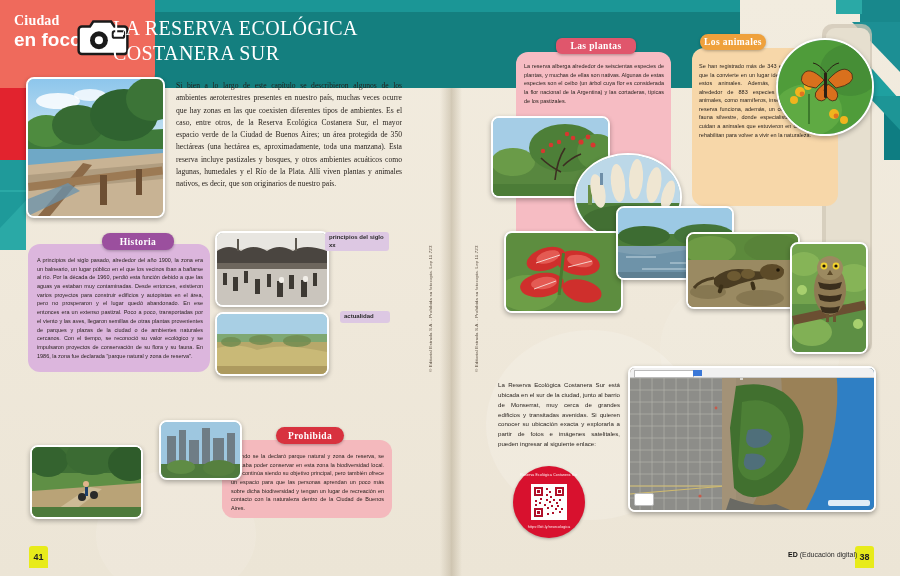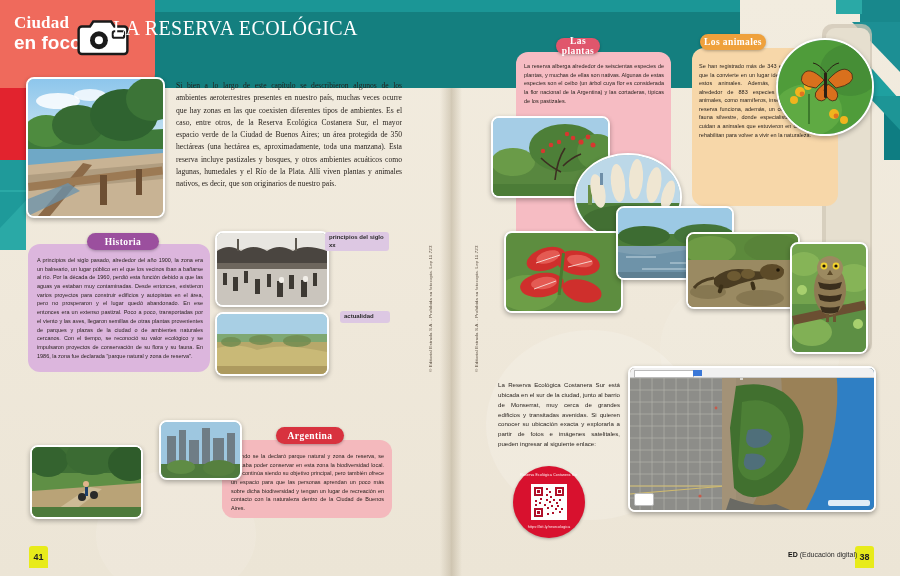--- a/index.html
+++ b/index.html
@@ -24,21 +24,21 @@
 
   
   .blob{position:absolute;border-radius:50%;background:rgba(255,255,255,.35);filter:blur(0px);}
 
   
   #hdr-red{position:absolute;left:0;top:0;width:120px;height:160px;background:#e2232e;
     border-bottom-right-radius:16px;}
   #hdr-salmon{position:absolute;left:0;top:0;width:155px;height:88px;background:#ef6a5c;
     border-bottom-right-radius:14px;}
   #ciudad{position:absolute;left:14px;top:14px;width:130px;color:#fff;line-height:1.0;}
-  #ciudad .l1{font-size:17px;font-family:"Liberation Serif",serif;font-weight:700;letter-spacing:.2px;}
+  #ciudad .l1{font-size:14px;font-family:"Liberation Serif",serif;font-weight:700;letter-spacing:.2px;}
   #ciudad .l2{font-size:19px;font-weight:700;margin-top:2px;}
   #cam{position:absolute;left:77px;top:16px;width:52px;height:42px;}
   #hdr-teal{position:absolute;left:95px;top:0;width:645px;height:88px;background:#147f7f;
     border-bottom-right-radius:20px;}
   #hdr-teal2{position:absolute;left:95px;top:0;width:645px;height:12px;background:#1b9696;}
   #title{position:absolute;left:113px;top:16px;width:600px;color:#fff;
     font-family:"Liberation Serif",serif;font-weight:400;font-size:20px;line-height:1.25;
     letter-spacing:.4px;}
 
   
@@ -143,20 +143,21 @@
 
   <svg id="cam" viewBox="0 0 64 50">
     <path d="M6 12h10l4-6h22l4 6h12a4 4 0 0 1 4 4v26a4 4 0 0 1-4 4H6a4 4 0 0 1-4-4V16a4 4 0 0 1 4-4z" fill="#fff" stroke="#1a1a1a" stroke-width="3"></path>
     <circle cx="27" cy="29" r="11" fill="#1a1a1a"></circle>
     <circle cx="27" cy="29" r="5" fill="#fff"></circle>
     <rect x="44" y="18" width="14" height="8" rx="2" fill="#fff" stroke="#1a1a1a" stroke-width="2.5"></rect>
   </svg>
 
   <div id="title">
     <div>LA RESERVA ECOLÓGICA</div>
+    <div>COSTANERA SUR</div>
   </div>
 
   <div class="ph" style="left:26px;top:77px;width:135px;height:137px;">
     <svg viewBox="0 0 135 137" width="135" height="137" preserveAspectRatio="none">
       <defs>
           <linearGradient id="sky1" x1="0" y1="0" x2="0" y2="1">
         <stop offset="0%" stop-color="#8dc6ec"></stop>
             <stop offset="100%" stop-color="#cfe6f2"></stop>
           </linearGradient>
         </defs>
@@ -177,21 +178,21 @@
       <rect x="108" y="90" width="6" height="26" fill="#6d4f33"></rect>
       <path d="M0 120 L40 104 L52 112 L0 137Z" fill="#6a93ad" opacity=".75"></path>
     </svg>
   </div>
 
   <div id="intro">Si bien a lo largo de este capítulo se describieron algunos de los ambientes aeroterrestres presentes en nuestro país, muchas veces ocurre que hay zonas en las que coexisten diferentes tipos de ambientes. Es el caso, entre otros, de la Reserva Ecológica Costanera Sur, el mayor espacio verde de la Ciudad de Buenos Aires; un área protegida de 350 hectáreas (una hectárea es, aproximadamente, toda una manzana).
 Esta reserva incluye pastizales y bosques, y otros ambientes acuáticos como lagunas, humedales y el Río de la Plata.
 Allí viven plantas y animales nativos, es decir, que son originarios de nuestro país.</div>
 
   <div class="box bx-violet" style="left:28px;top:244px;width:182px;height:128px;"></div>
-  <div class="pill violet" style="left:87px;top:233px;width:72px;height:17px;">
+  <div class="pill violet" style="left:102px;top:233px;width:72px;height:17px;border-radius:8px;">
     <span>Historia</span>
   </div>
   <div class="ptxt" style="left:37px;top:256px;width:166px;font-size:5.5px;line-height:1.58;">A principios del siglo pasado, alrededor del año 1900, la zona era un balneario, un lugar público en el que los vecinos iban a bañarse al río. Por la década de 1960, perdió esta función debido a que las aguas ya estaban muy contaminadas. Desde entonces, existieron varios proyectos para construir edificios y autopistas en el área, pero no prosperaron y el lugar quedó abandonado. En ese entonces era un extenso pastizal.
 Poco a poco, transportadas por el viento y las aves, llegaron semillas de otras plantas provenientes de parques y plazas de la ciudad o de ambientes naturales cercanos.
 Con el tiempo, se reconoció su valor ecológico y se impulsaron proyectos de conservación de su flora y su fauna. En 1986, la zona fue declarada "parque natural y zona de reserva".</div>
 
   <div class="ph" style="left:215px;top:231px;width:110px;height:72px;">
     <svg viewBox="0 0 110 72" width="110" height="72" preserveAspectRatio="none">
       <rect width="110" height="72" fill="#d8d4cd"></rect>
       <rect y="0" width="110" height="16" fill="#e8e6e1"></rect>
@@ -230,21 +231,21 @@
           <ellipse cx="44" cy="26" rx="12" ry="5"></ellipse>
         <ellipse cx="80" cy="27" rx="14" ry="6"></ellipse>
       </g>
       <rect y="52" width="110" height="8" fill="#ad9a5f"></rect>
     </svg>
   </div>
   <div class="tag lil" style="left:340px;top:311px;width:42px;">actualidad</div>
 
   <div class="box bx-pink" style="left:222px;top:440px;width:170px;height:78px;"></div>
   <div class="pill red" style="left:276px;top:427px;width:68px;height:17px;">
-    <span>Argentina</span>
+    <span>Prohibida</span>
   </div>
   <div class="ptxt" style="left:231px;top:452px;width:153px;font-size:5.5px;line-height:1.58;">Cuando se la declaró parque natural y zona de reserva, se buscaba poder conservar en esta zona la biodiversidad local. Ese continúa siendo su objetivo principal, pero también ofrece un espacio para que las personas aprendan un poco más sobre dicha biodiversidad y tengan un lugar de recreación en contacto con la naturaleza dentro de la Ciudad de Buenos Aires.</div>
 
   <div class="ph" style="left:159px;top:420px;width:79px;height:56px;">
     <svg viewBox="0 0 79 56" width="79" height="56" preserveAspectRatio="none">
       <rect width="79" height="56" fill="#9ec7e0"></rect>
       <g fill="#6f7d86">
         <rect x="6" y="14" width="9" height="30"></rect>
           <rect x="18" y="8" width="7" height="36"></rect>
         <rect x="28" y="18" width="10" height="26"></rect>
@@ -273,21 +274,21 @@
       <rect x="53" y="40" width="3" height="9" fill="#1d3f6b"></rect>
       <circle cx="54" cy="37" r="3" fill="#e0b48c"></circle>
       <rect y="60" width="109" height="10" fill="#4d7a3b"></rect>
     </svg>
   </div>
 
   <div class="vcred" style="left:428px;top:372px;">© Editorial Estrada S.A. - Prohibida su fotocopia. Ley 11.723</div>
   <div class="vcred" style="left:474px;top:372px;">© Editorial Estrada S.A. - Prohibida su fotocopia. Ley 11.723</div>
 
   <div class="box bx-pink2" style="left:516px;top:52px;width:155px;height:212px;"></div>
-  <div class="pill pinkd" style="left:556px;top:38px;width:44px;height:16px;">
+  <div class="pill pinkd" style="left:556px;top:38px;width:80px;height:16px;border-radius:6px;">
     <span>Las plantas</span>
   </div>
   <div class="ptxt" style="left:524px;top:62px;width:140px;font-size:5.5px;line-height:1.58;">La reserva alberga alrededor de seiscientas especies de plantas, y muchas de ellas son nativas. Algunas de estas especies son el ceibo (un árbol cuya flor es considerada la flor nacional de la Argentina) y las cortaderas, típicas de los pastizales.</div>
 
   <div class="ph" style="left:491px;top:116px;width:115px;height:78px;">
     <svg viewBox="0 0 115 78" width="115" height="78" preserveAspectRatio="none">
       <rect width="115" height="46" fill="#a5cde6"></rect>
       <rect y="40" width="115" height="38" fill="#58873f"></rect>
       <ellipse cx="20" cy="44" rx="22" ry="14" fill="#6a9b48"></ellipse>
       <ellipse cx="72" cy="30" rx="36" ry="24" fill="#4d7f38"></ellipse>

